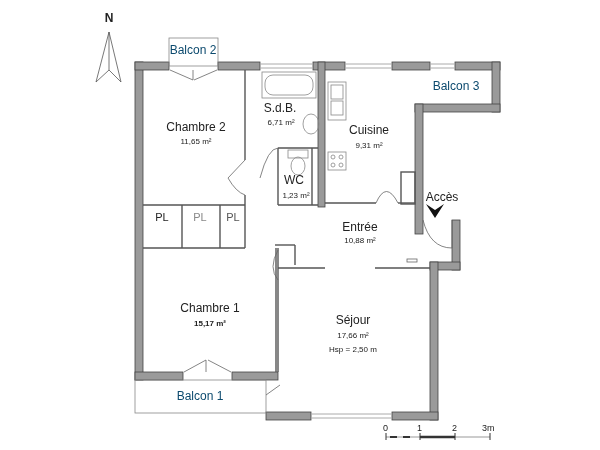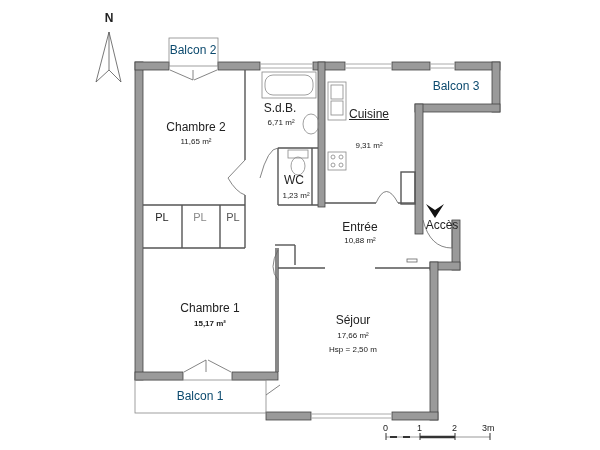--- a/index.html
+++ b/index.html
@@ -157,38 +157,38 @@
 <div class="lbl balcon" style="left:193px;top:43px;">Balcon 2</div>
 <div class="lbl balcon" style="left:456px;top:79px;">Balcon 3</div>
 <div class="lbl balcon" style="left:200px;top:389px;">Balcon 1</div>
 
 <div class="lbl room-name" style="left:196px;top:120px;">Chambre 2</div>
 <div class="lbl room-area" style="left:196px;top:137px;">11,65 m²</div>
 
 <div class="lbl room-name" style="left:280px;top:101px;">S.d.B.</div>
 <div class="lbl room-area" style="left:281px;top:118px;">6,71 m²</div>
 
-<div class="lbl room-name" style="left:369px;top:107px;text-decoration:underline;">Cuisine</div>
+<div class="lbl room-name" style="left:369px;top:123px;">Cuisine</div>
 <div class="lbl room-area" style="left:369px;top:141px;">9,31 m²</div>
 
 <div class="lbl room-name" style="left:294px;top:173px;">WC</div>
 <div class="lbl room-area" style="left:296px;top:191px;">1,23 m²</div>
 
 <div class="lbl room-name" style="left:360px;top:220px;">Entrée</div>
 <div class="lbl room-area" style="left:360px;top:236px;">10,88 m²</div>
 
 <div class="lbl room-name" style="left:210px;top:301px;">Chambre 1</div>
 <div class="lbl room-area" style="left:210px;top:319px;font-weight:bold;">15,17 m²</div>
 
 <div class="lbl room-name" style="left:353px;top:313px;">Séjour</div>
 <div class="lbl room-area" style="left:353px;top:331px;text-align:right;">17,66 m²</div>
 <div class="lbl room-area" style="left:353px;top:345px;">Hsp = 2,50 m</div>
 
 <div class="lbl pl" style="left:162px;top:211px;color:#222;">PL</div>
 <div class="lbl pl" style="left:200px;top:211px;color:#888;">PL</div>
 <div class="lbl pl" style="left:233px;top:211px;">PL</div>
 
-<div class="lbl acces" style="left:442px;top:190px;margin-top:28px;">Accès</div>
+<div class="lbl acces" style="left:442px;top:190px;">Accès</div>
 
 <div class="scale-lbl" style="left:383px;top:423px;">0</div>
 <div class="scale-lbl" style="left:417px;top:423px;">1</div>
 <div class="scale-lbl" style="left:452px;top:423px;">2</div>
 <div class="scale-lbl" style="left:482px;top:423px;">3m</div>
 
 </body></html>

